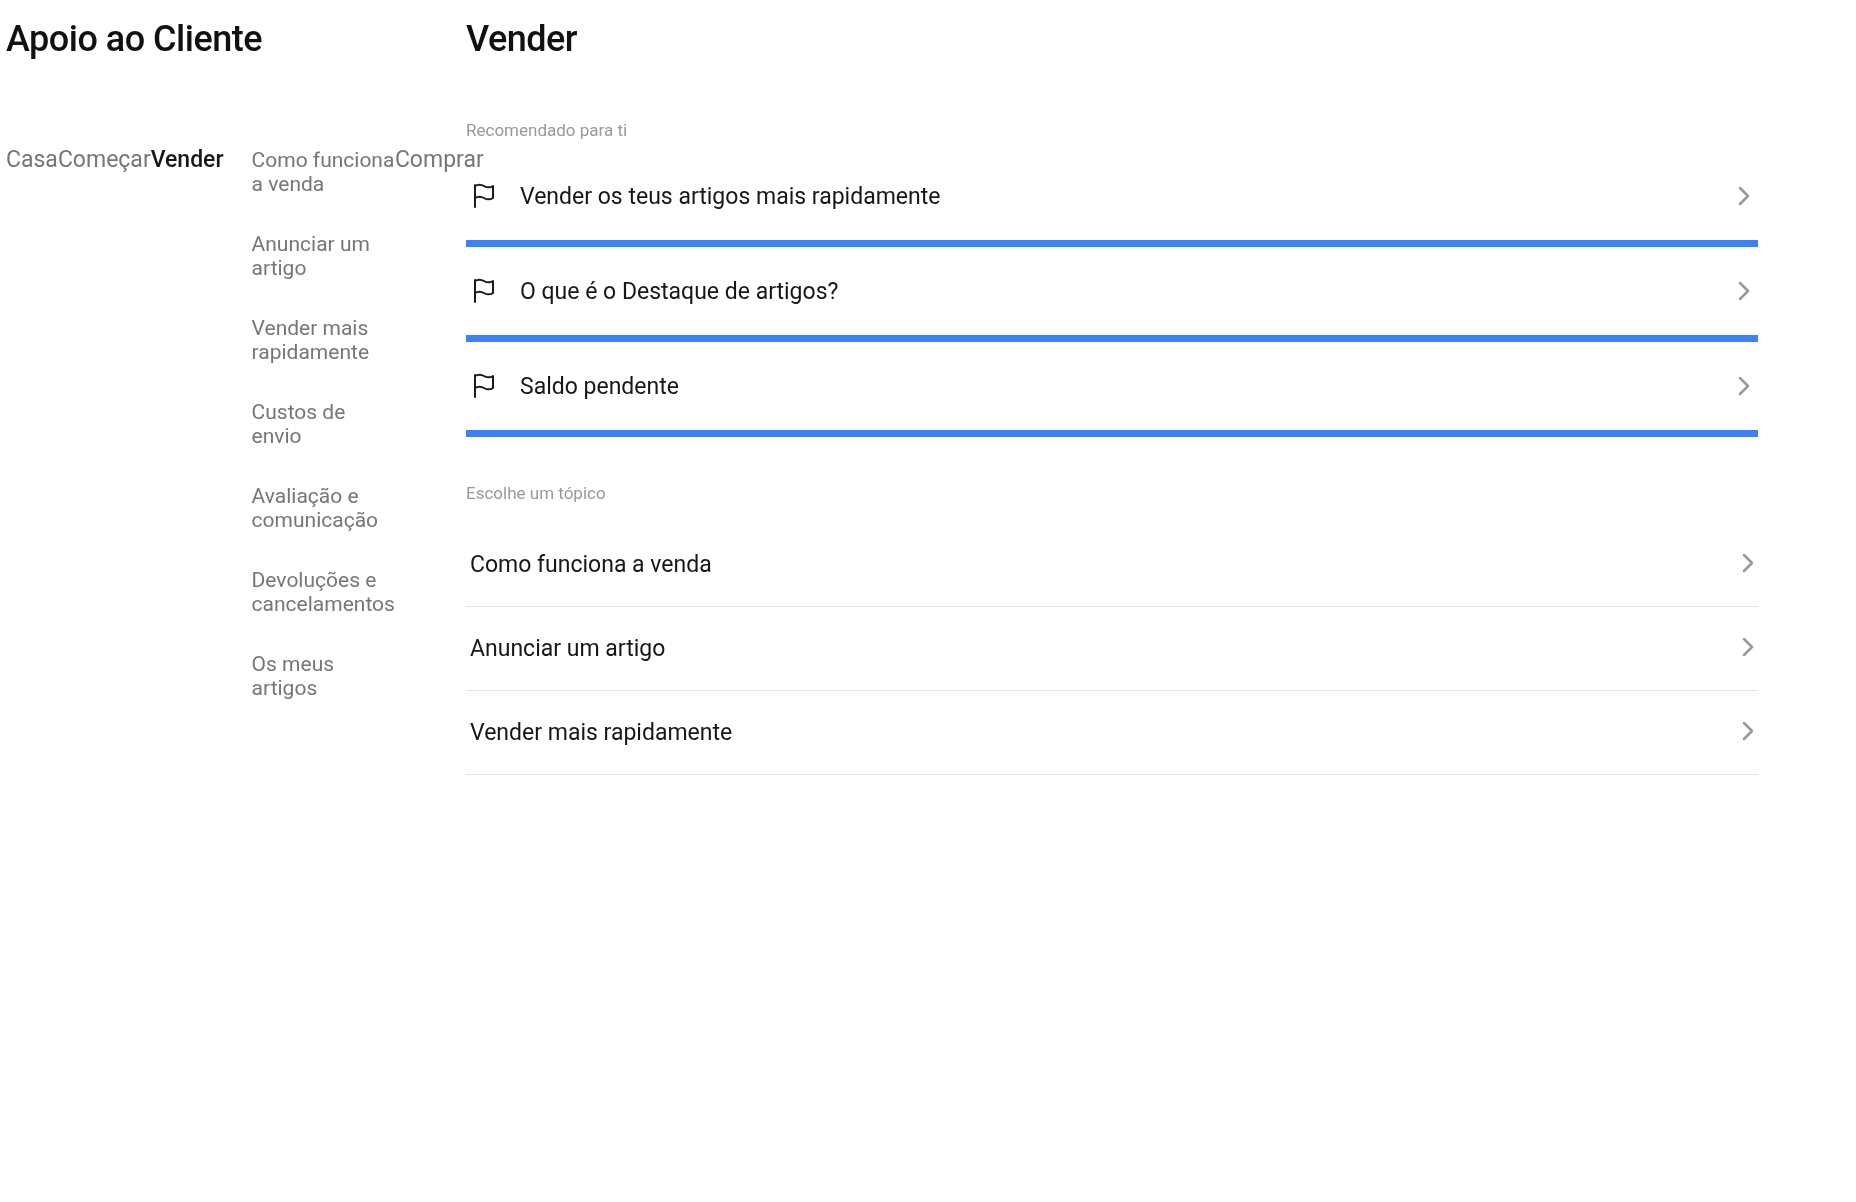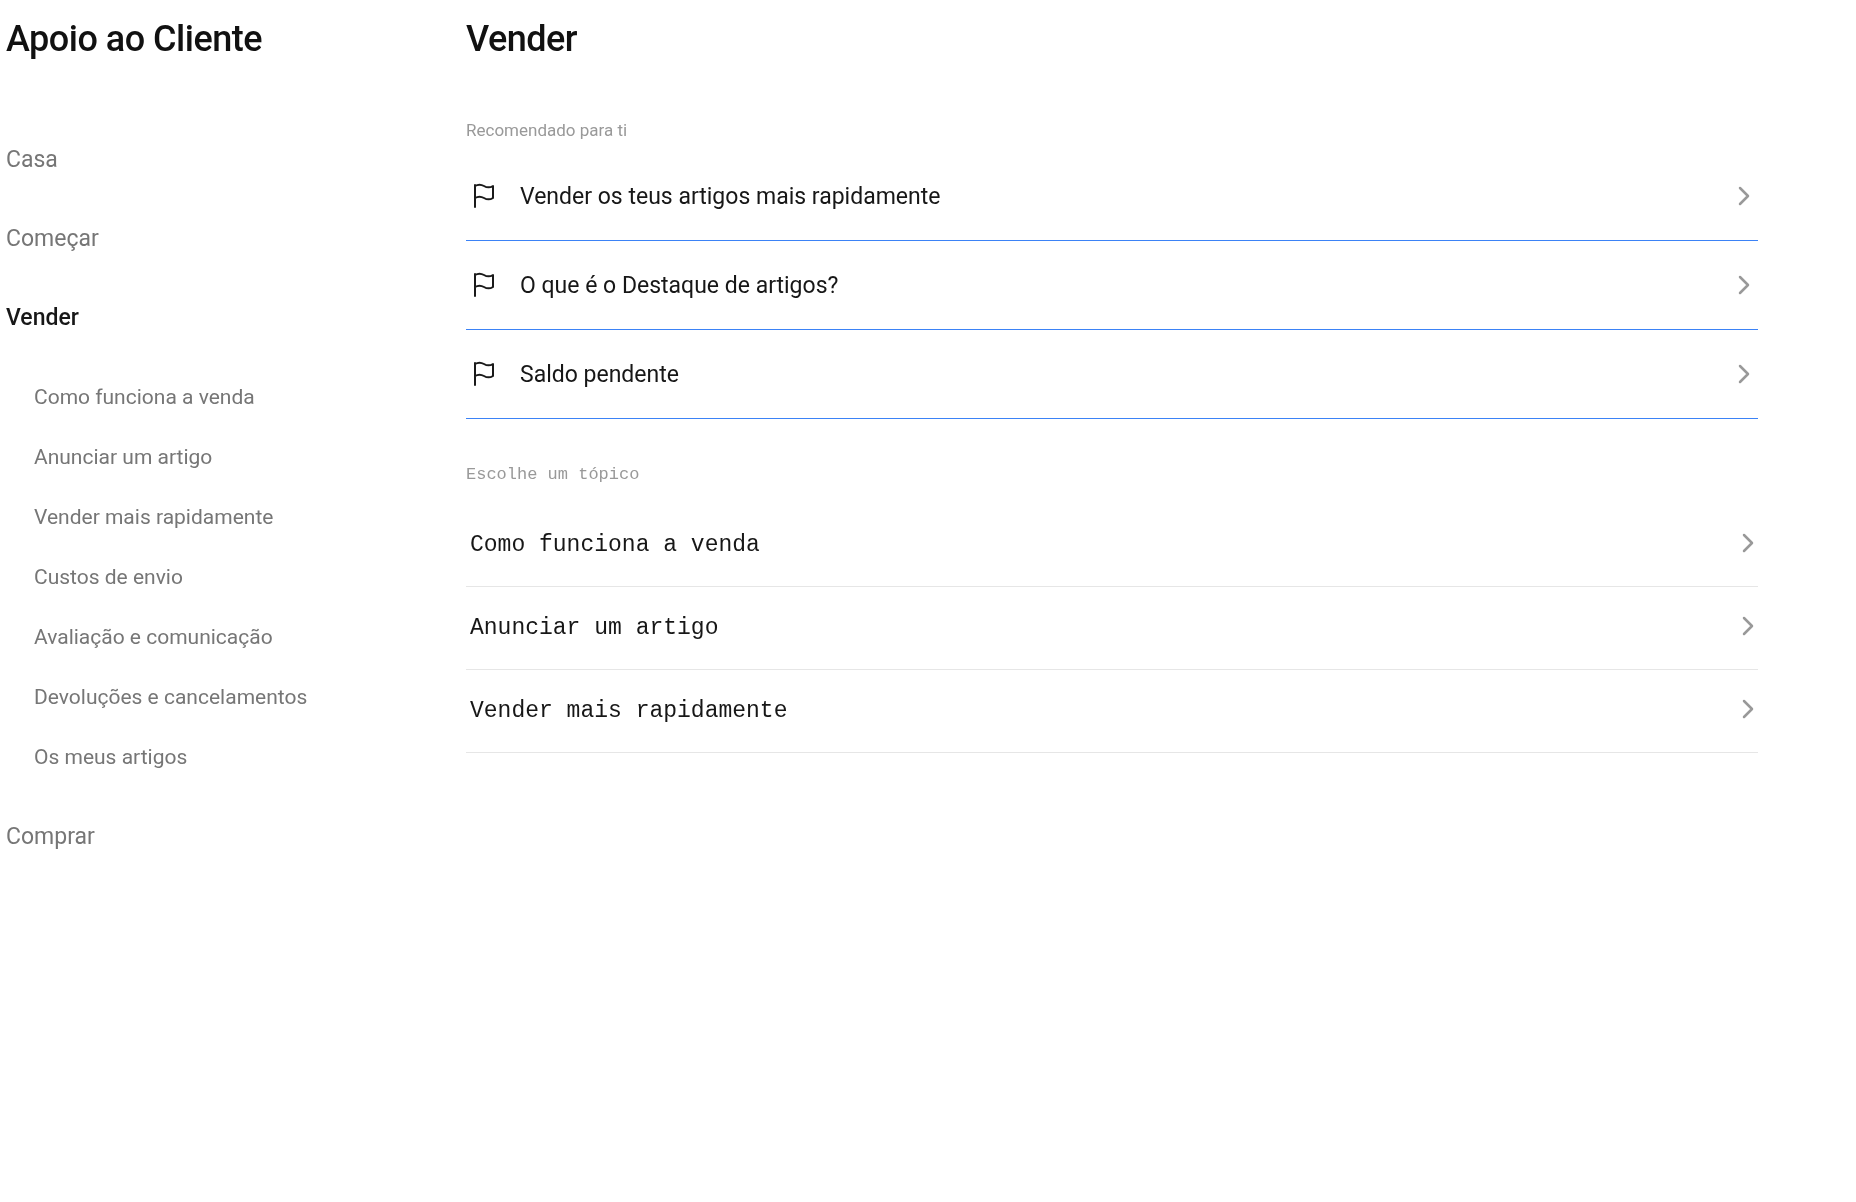--- a/index.html
+++ b/index.html
@@ -26,21 +26,21 @@
   }
   .sidebar-title {
     font-size: 36px;
     font-weight: 500;
     color: #111111;
     margin-bottom: 60px;
     letter-spacing: -0.5px;
   }
   .sidebar-nav {
     display: flex;
-    flex-direction: column;
+    flex-direction: row;
   }
   .nav-item {
     font-size: 23px;
     color: #767676;
     padding: 26px 0;
     cursor: pointer;
     font-weight: 400;
   }
   .nav-item.active {
     color: #171717;
@@ -78,21 +78,21 @@
     font-weight: 400;
   }
   .list {
     display: flex;
     flex-direction: column;
   }
   .list-item {
     display: flex;
     align-items: center;
     padding: 30px 4px;
-    border-bottom: 1px solid #3b82f6;
+    border-bottom: 7px solid #3b82f6;
     cursor: pointer;
     gap: 22px;
   }
   .list-item:first-child {
     padding-top: 22px;
   }
   .list-item .item-icon {
     flex-shrink: 0;
     width: 28px;
     height: 28px;
@@ -109,21 +109,20 @@
   .list-item .chevron {
     flex-shrink: 0;
     width: 20px;
     height: 20px;
     display: flex;
     align-items: center;
     justify-content: center;
   }
   .topic-list {
     margin-top: 46px;
-    font-family: Liberation Mono, monospace;
   }
   .topic-item {
     display: flex;
     align-items: center;
     padding: 28px 4px;
     border-bottom: 1px solid #e6e6e6;
     cursor: pointer;
     gap: 22px;
   }
   .topic-item:first-of-type {

